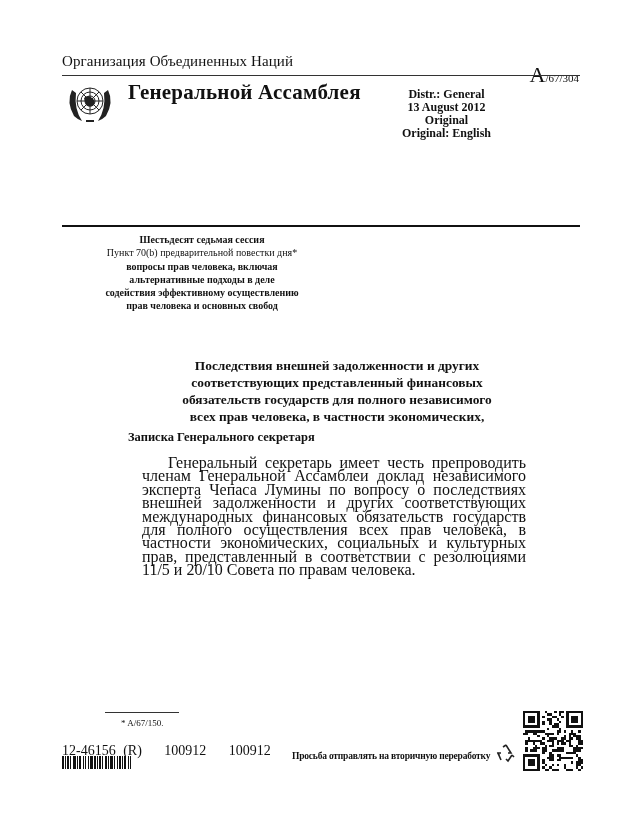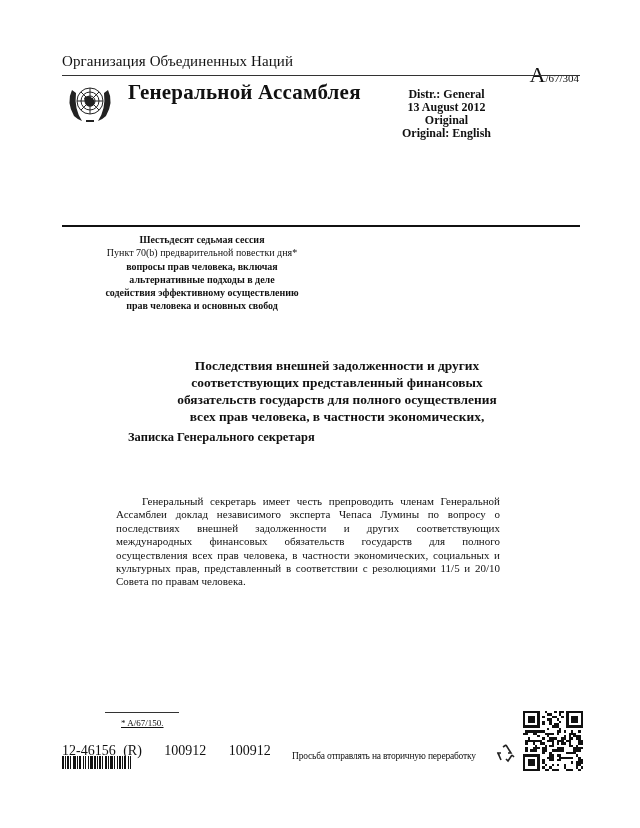--- a/index.html
+++ b/index.html
@@ -10,27 +10,27 @@
   .symbol .big { font-size: 22px; }
   .thin-rule { left: 62px; top: 75px; width: 518px; height: 1px; background: #333; }
   .logo { left: 64px; top: 80px; width: 52px; height: 44px; }
   .body-title { left: 128px; top: 80px; font-size: 21px; font-weight: bold; letter-spacing: 0.2px; }
   .distr { left: 402px; top: 88px; font-size: 12px; line-height: 13px; font-weight: bold; }
   .thick-rule { left: 62px; top: 225px; width: 518px; height: 2px; background: #111; }
   .session { left: 62px; top: 233px; font-size: 10px; line-height: 13.3px; width: 280px; }
   .session .b { font-weight: bold; }
   .title-block { left: 128px; top: 357px; font-size: 13.4px; font-weight: bold; line-height: 17px; width: 400px; margin-left: 9px; }
   .note-title { left: 128px; top: 430px; font-size: 12.5px; font-weight: bold; }
-  .para { left: 116px; top: 456px; width: 384px; font-size: 11px; line-height: 13.4px; text-align: justify; text-indent: 26px; margin-top: 39px; }
+  .para { left: 142px; top: 456px; width: 384px; font-size: 16px; line-height: 13.4px; text-align: justify; text-indent: 26px; }
   .fn-rule { left: 105px; top: 712px; width: 74px; height: 1px; background: #333; }
-  .footnote { left: 121px; top: 718px; font-size: 9px; text-decoration: underline; }
+  .footnote { left: 121px; top: 718px; font-size: 9px; }
   .job { left: 62px; top: 743px; font-size: 14px; word-spacing: 4px; }
   .barcode { left: 62px; top: 756px; width: 112px; height: 13px; display: flex; gap: 0; }
   .barcode span { display: block; height: 100%; background: #111; }
-  .recycle-text { left: 292px; top: 751px; font-size: 9.5px; font-weight: normal; letter-spacing: -0.2px; }
+  .recycle-text { left: 292px; top: 751px; font-size: 9.5px; font-weight: bold; letter-spacing: -0.2px; }
   .recycle-icon { left: 495px; top: 742px; width: 22px; height: 22px; }
   .qr { left: 523px; top: 710px; width: 60px; height: 62px; }
 </style>
 </head>
 <body>
 
 <div class="abs org-name">Организация Объединенных Наций</div>
 <div class="abs symbol"><span class="big">A</span><span>/67/304</span></div>
 <div class="abs thin-rule"></div>
 
@@ -69,21 +69,21 @@
   <div>Пункт 70(b) предварительной повестки дня*</div>
   <div class="b">вопросы прав человека, включая</div>
   <div class="b">альтернативные подходы в деле</div>
   <div class="b">содействия эффективному осуществлению</div>
   <div class="b">прав человека и основных свобод</div>
 </div>
 
 <div class="abs title-block">
   <div>Последствия внешней задолженности и других</div>
   <div>соответствующих представленный финансовых</div>
-  <div>обязательств государств для полного осуществления</div>
+  <div>обязательств государств для полного независимого</div>
   <div>всех прав человека, в частности экономических,</div>
 </div>
 
 <div class="abs note-title">Записка Генерального секретаря</div>
 <div class="abs para">Генеральный секретарь имеет честь препроводить членам Генеральной Ассамблеи доклад независимого эксперта Чепаса Лумины по вопросу о последствиях внешней задолженности и других соответствующих международных финансовых обязательств государств для полного осуществления всех прав человека, в частности экономических, социальных и культурных прав, представленный в соответствии с резолюциями 11/5 и 20/10 Совета по правам человека.</div>
 
 <div class="abs fn-rule"></div>
 <div class="abs footnote">* A/67/150.</div>
 
 <div class="abs job"><span>12-46156 (R)</span>&nbsp;&nbsp; <span>100912</span>&nbsp;&nbsp; <span>100912</span></div>

